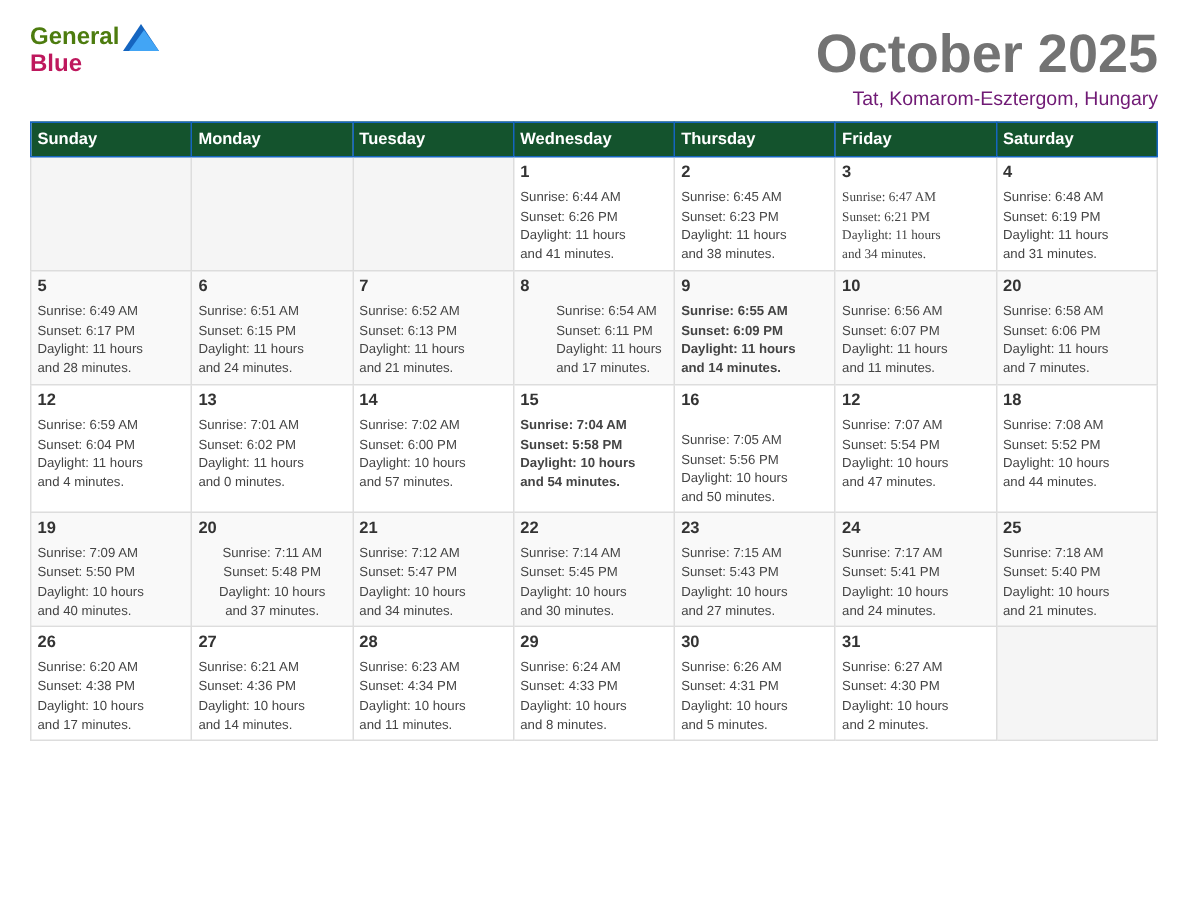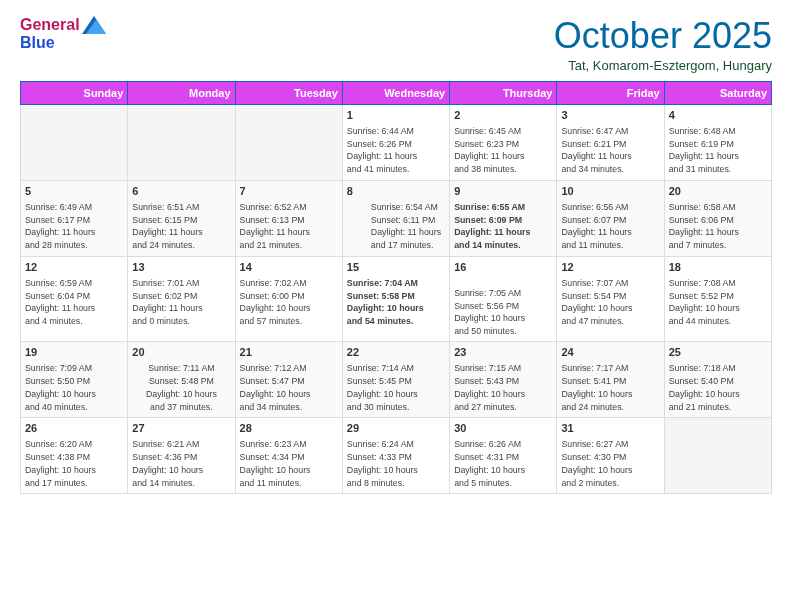--- a/index.html
+++ b/index.html
@@ -26,51 +26,51 @@
       flex-direction: column;
       align-items: flex-start;
     }
     .logo-text {
       display: flex;
       align-items: center;
       font-size: 18px;
       font-weight: bold;
       color: #333;
     }
-    .logo-general { color: #be185d; font-size: 16px; font-weight: bold; text-align: center; }
-    .logo-blue { color: #1d4ed8; font-size: 16px; font-weight: bold; }
+    .logo-general { color: #4d7c0f; font-size: 16px; font-weight: bold; text-align: center; }
+    .logo-blue { color: #be185d; font-size: 16px; font-weight: bold; }
     .logo-icon {
       width: 24px;
       height: 18px;
       margin-left: 2px;
     }
     .title-area {
       text-align: right;
     }
     .month-title {
       font-size: 36px;
-      font-weight: 400;
-      color: #0369a1;
+      font-weight: 700;
+      color: #737373;
       line-height: 1.1;
     }
     .location {
       font-size: 13px;
-      color: #14532d;
+      color: #701a75;
       margin-top: 2px;
     }
     .calendar {
       width: 100%;
       border-collapse: collapse;
       font-size: 9.5px;
     }
     .calendar th {
-      background-color: #d946ef;
+      background-color: #14532d;
       color: #fff;
       padding: 5px 4px;
-      text-align: right;
+      text-align: left;
       font-size: 11px;
       font-weight: 600;
       border: 1px solid #1565c0;
     }
     .calendar td {
       border: 1px solid #ddd;
       vertical-align: top;
       padding: 3px 4px;
       width: calc(100% / 7);
       height: 76px;
@@ -143,21 +143,21 @@
           </td>
           <td>
             <span class="day-number">2</span>
             <div class="day-info" style="white-space: pre-line;">Sunrise: 6:45 AM
 Sunset: 6:23 PM
 Daylight: 11 hours
 and 38 minutes.</div>
           </td>
           <td>
             <span class="day-number">3</span>
-            <div class="day-info" style="white-space: pre-line;">Sunrise: 6:47 AM
+            <div class="day-info" style="white-space: pre-line; font-family: Liberation Serif, serif;">Sunrise: 6:47 AM
 Sunset: 6:21 PM
 Daylight: 11 hours
 and 34 minutes.</div>
           </td>
           <td>
             <span class="day-number">4</span>
             <div class="day-info" style="white-space: pre-line;">Sunrise: 6:48 AM
 Sunset: 6:19 PM
 Daylight: 11 hours
 and 31 minutes.</div>

